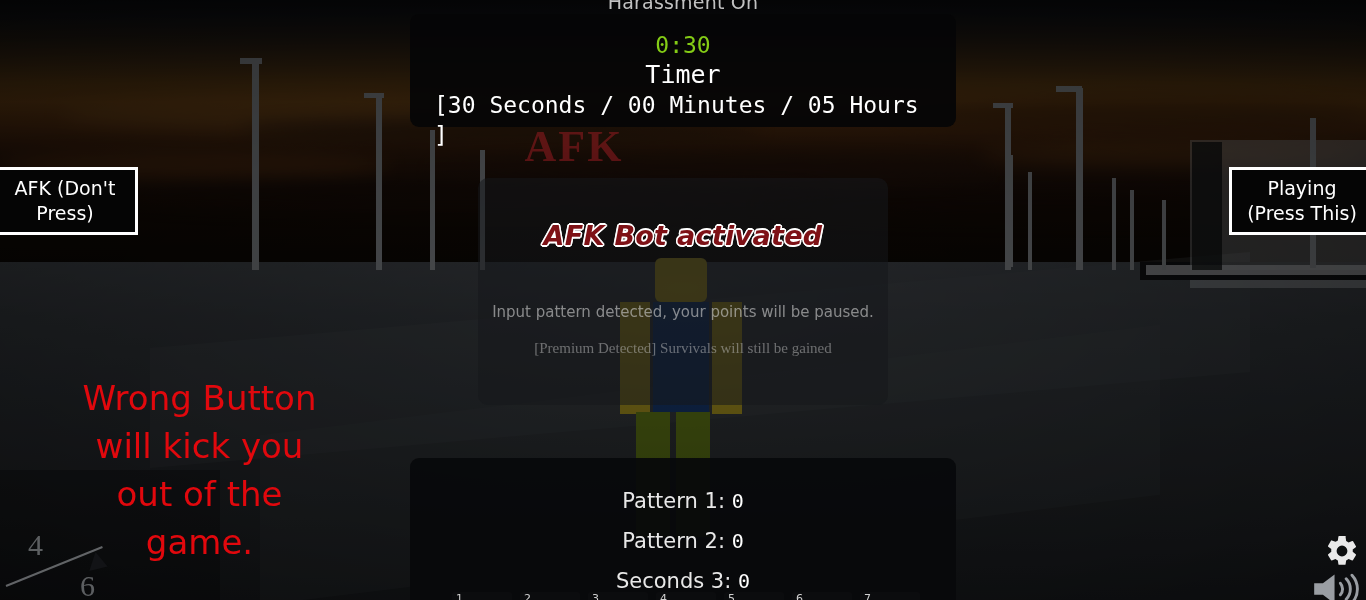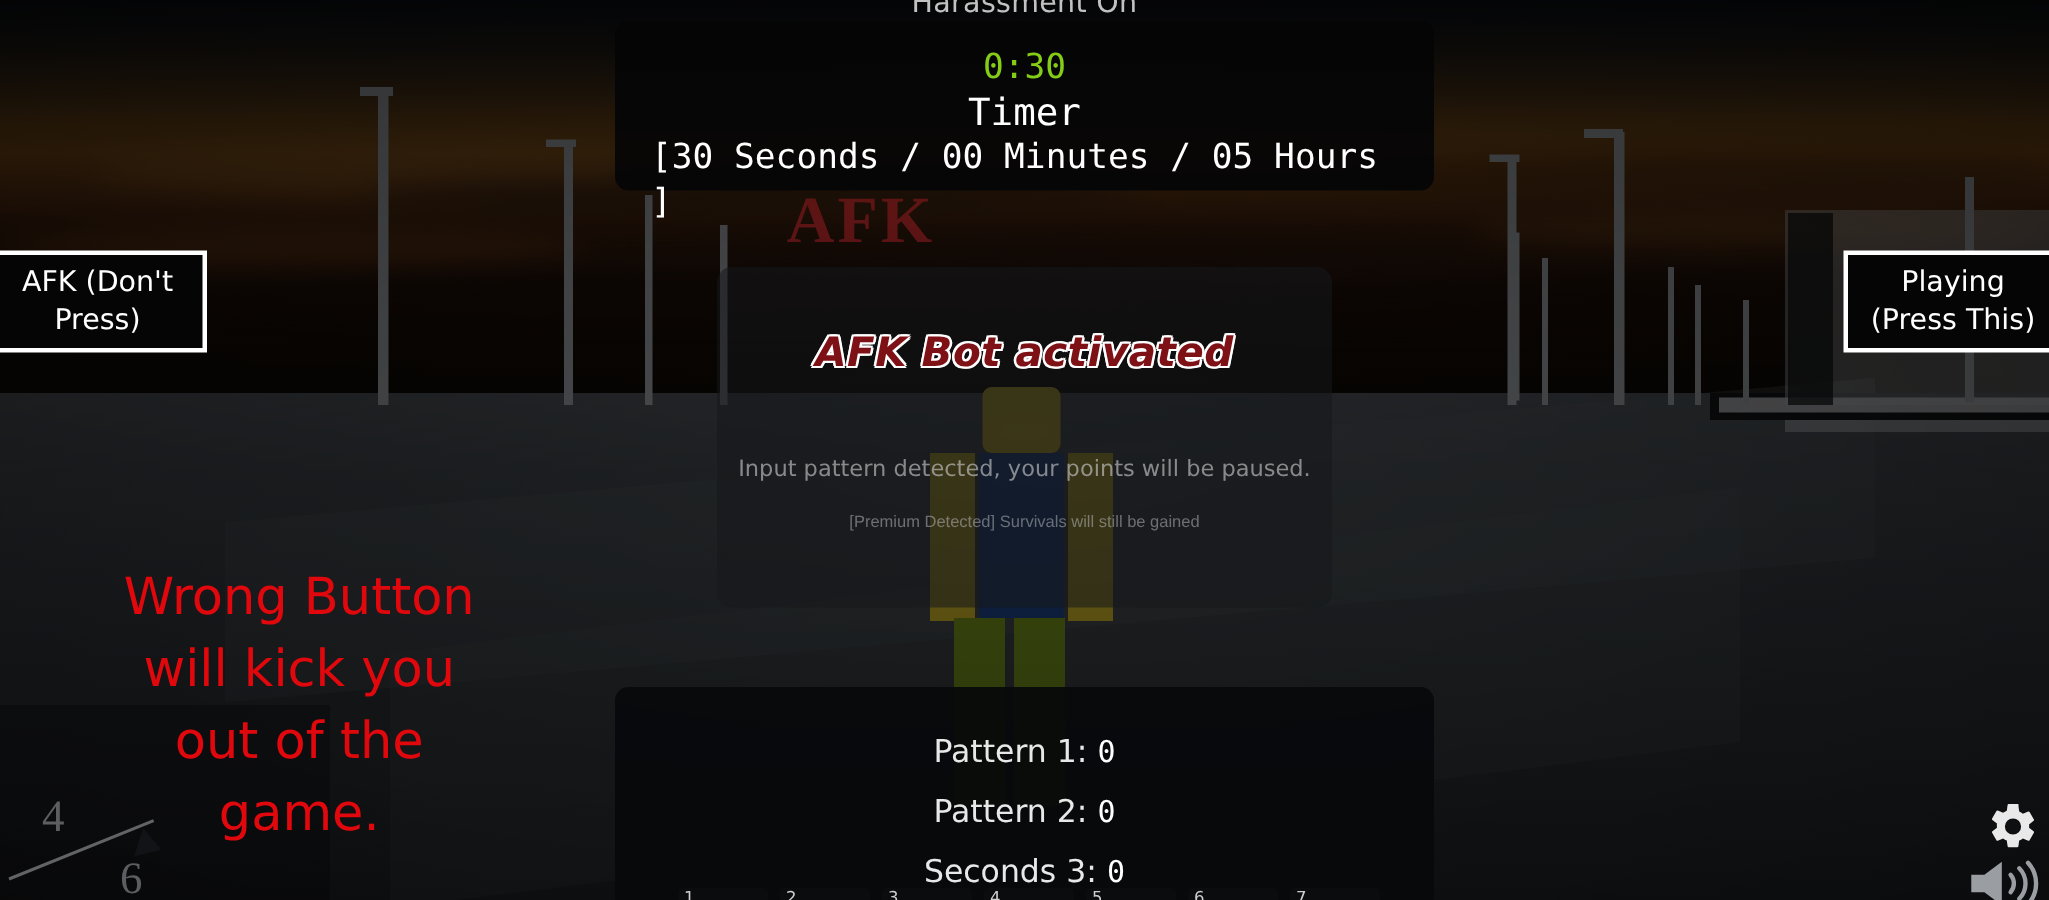--- a/index.html
+++ b/index.html
@@ -195,22 +195,22 @@
     font-size: 15px;
     line-height: 20px;
     color: rgba(205,205,205,0.62);
     margin-top: 24px;
   }
   .afk-sub {
     position: absolute;
     left: 0; top: 160px;
     width: 410px;
     text-align: center;
-    font-family: Liberation Sans, sans-serif;
-    font-size: 11px;
+    font-family: Liberation Serif, serif;
+    font-size: 15px;
     line-height: 20px;
     color: rgba(200,200,200,0.48);
   }
 
   
   .pattern-panel {
     position: absolute;
     left: 410px; top: 458px;
     width: 546px; height: 142px;
     background: rgba(8,9,11,0.92);

